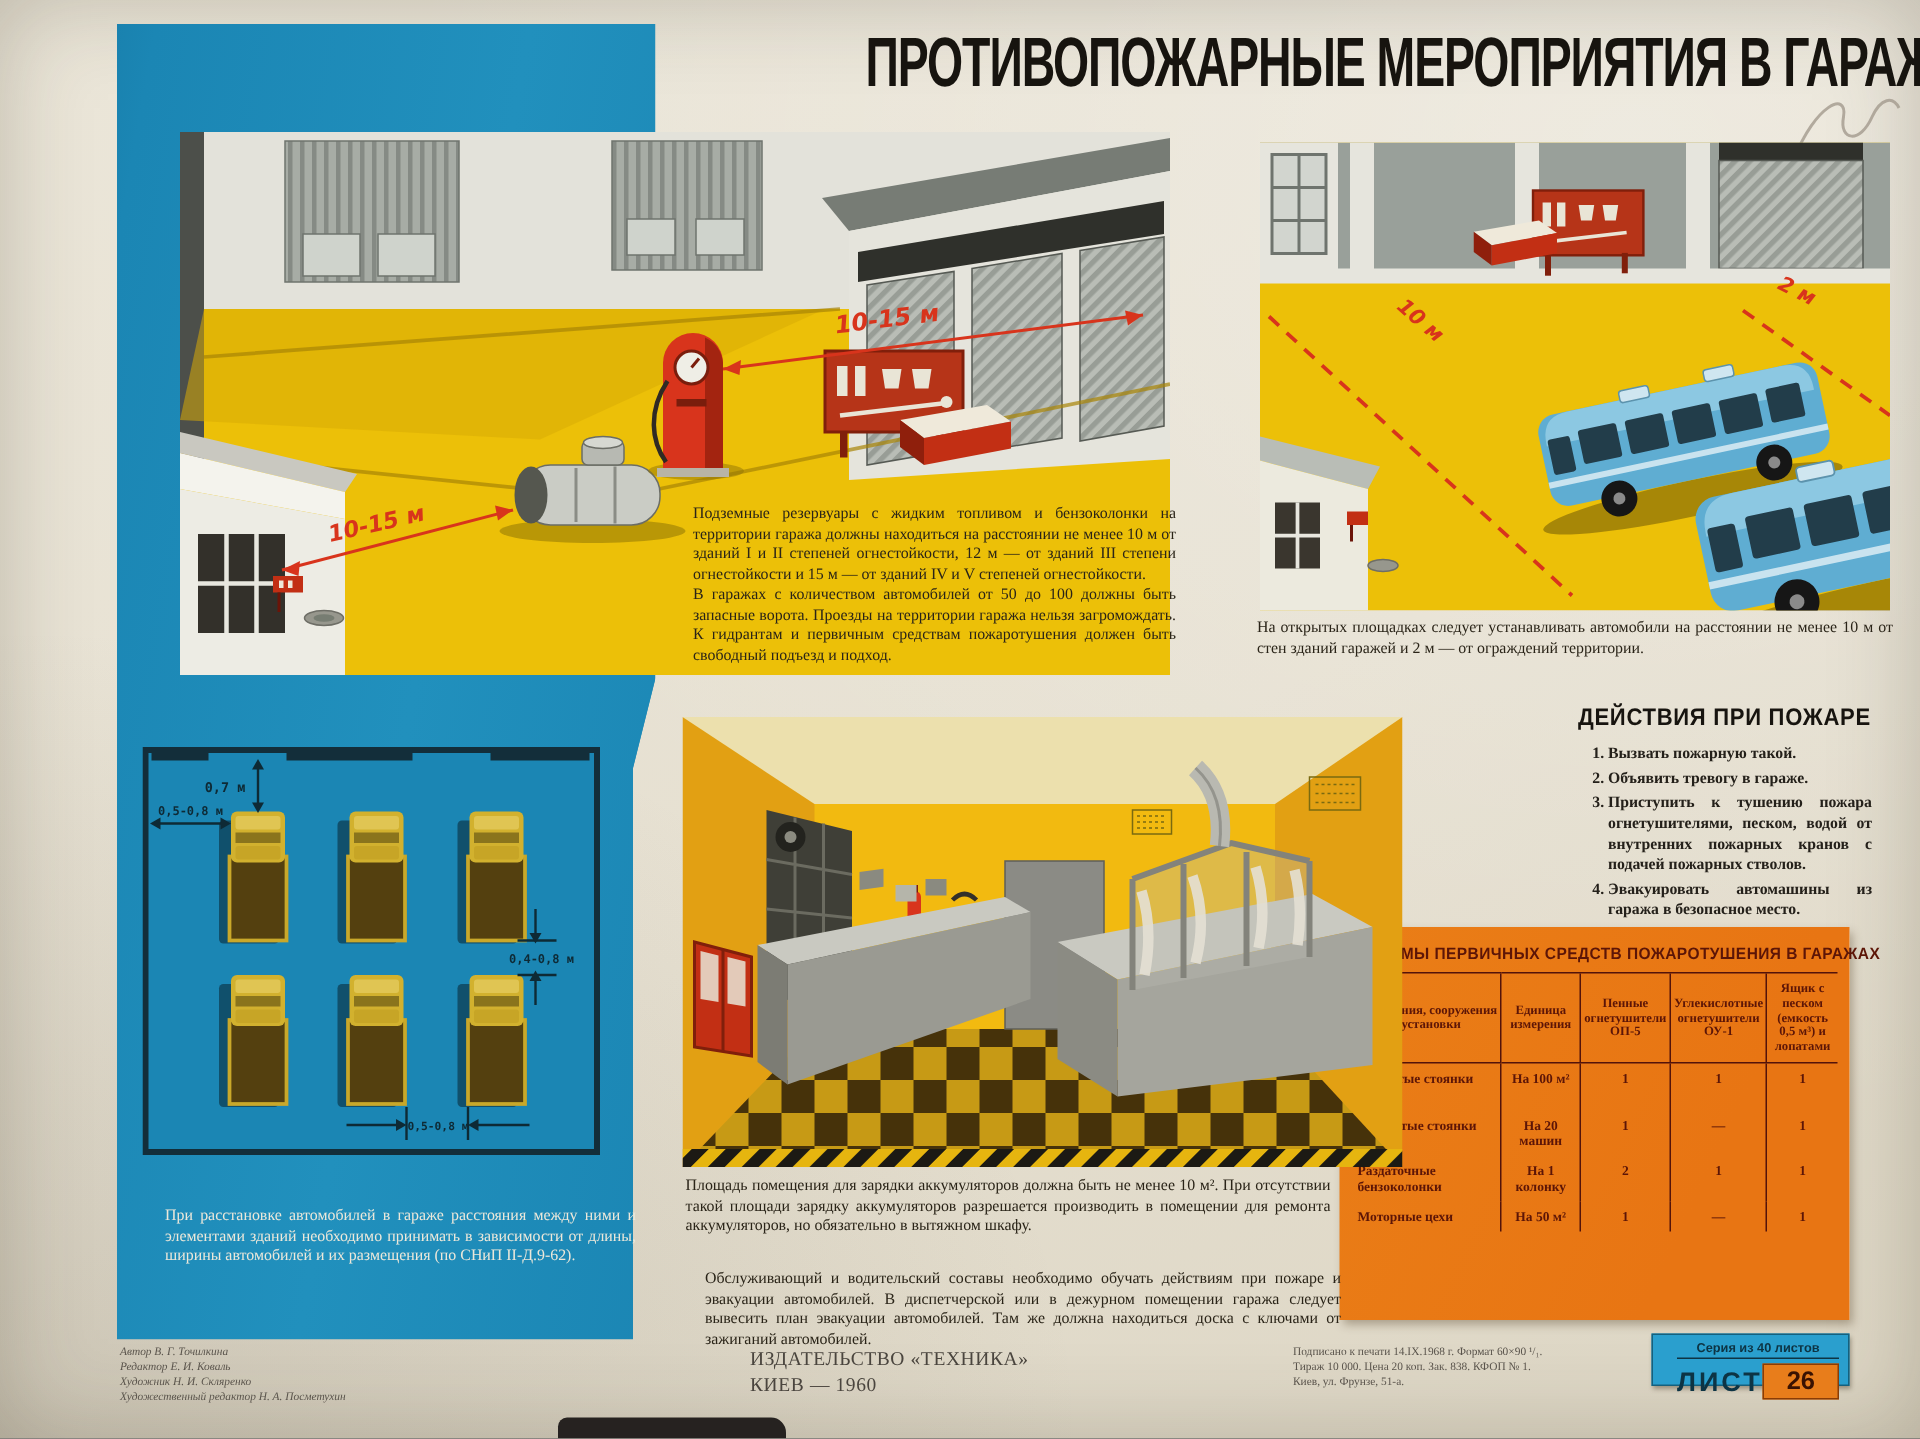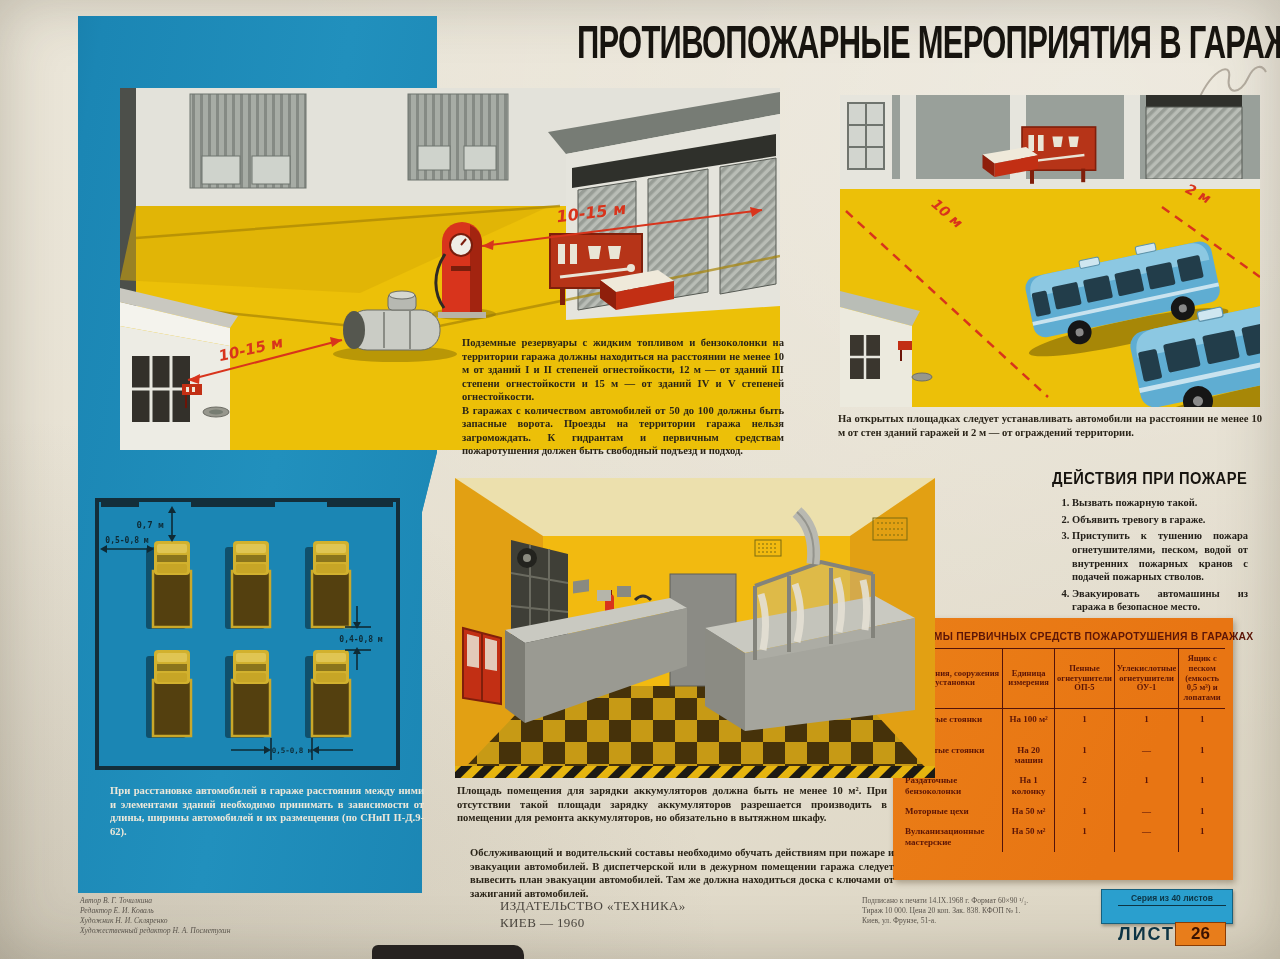--- a/index.html
+++ b/index.html
@@ -20,22 +20,22 @@
     background-image:linear-gradient(100deg,#15759f 0%,#1b86b4 18%,#2190bd 60%,#1b86b4 100%);
   }
   
   #title{
     left:430px;top:16px;width:820px;height:56px;text-align:center;
     font-family:"Liberation Sans",sans-serif;font-weight:700;color:#17140f;
     font-size:43px;line-height:52px;white-space:nowrap;
   }
   #title>span{display:inline-block;transform:scaleX(.72) scaleY(1.08);transform-origin:center;letter-spacing:-1px;}
   
-  .cap{font-weight:bold;color:#2a2418;text-align:justify;line-height:1.28;}
-  .cap.on-blue{color:#ece8da;}
+  .cap{font-weight:normal;color:#2a2418;text-align:justify;line-height:1.28;}
+  .cap.on-blue{color:#ece8da;margin-top:20px;}
   
   #actions h2{
     margin:0 0 8px 0;font-family:"Liberation Sans",sans-serif;font-weight:700;
     font-size:16px;letter-spacing:.5px;color:#17140f;text-align:center;white-space:nowrap;
     transform:scaleX(.92);transform-origin:left center;
   }
   #actions ol{margin:0;padding:0 0 0 20px;font-size:10.5px;font-weight:bold;color:#24201a;line-height:1.3;text-align:justify;}
   #actions li{margin-bottom:3px;}
   
   #norms{
@@ -60,21 +60,21 @@
   .fineprint.upright{font-style:normal;}
   #publisher{font-size:13px;line-height:1.3;color:#4a453e;text-align:left;font-weight:normal;letter-spacing:.4px;}
   
   #badge{
     width:132px;height:35px;background:#2a9fce;border:1px solid #15607e;
     box-shadow:1px 2px 3px rgba(60,50,30,.4);padding:3px 6px 4px 16px;box-sizing:border-box;
     font-family:"Liberation Sans",sans-serif;
   }
   #badge .series{font-size:8.5px;font-weight:700;color:#0d3444;text-align:center;
     border-bottom:1.5px solid #0d3444;padding-bottom:2px;white-space:nowrap;}
-  #badge .row2{display:flex;align-items:center;justify-content:center;margin-top:16px;}
+  #badge .row2{display:flex;align-items:center;justify-content:center;margin-top:3px;}
   #badge .sheet{font-size:18px;font-weight:700;color:#0d3444;letter-spacing:2px;}
   #badge .num{background:#e87d1b;border:1px solid #8a3c05;color:#3a1202;font-size:17px;font-weight:700;
     width:52px;text-align:center;line-height:22px;}
   
   #bottom-gap{left:372px;top:945px;width:152px;height:14px;background:#262220;border-radius:6px 10px 0 0;}
   svg text{user-select:none;}
   .redlab{font-family:"DejaVu Sans",sans-serif;font-weight:bold;font-style:italic;fill:#d8341c;}
   .dimlab{font-family:"DejaVu Sans Mono",monospace;font-weight:bold;fill:#0e2a35;}
 </style>
 </head>
@@ -346,27 +346,20 @@
           <td>1</td>
           <td>1</td>
         </tr>
         <tr>
           <td>Моторные цехи</td>
           <td>На 50 м²</td>
           <td>1</td>
           <td>—</td>
           <td>1</td>
         </tr>
-        <tr>
-          <td>Вулканизационные мастерские</td>
-          <td>На 50 м²</td>
-          <td>1</td>
-          <td>—</td>
-          <td>1</td>
-        </tr>
       </tbody>
     </table>
   </div>
 
   <svg class="abs" style="left:95px;top:498px" width="305" height="272" viewBox="0 0 305 272">
     <defs>
       <g id="truckT">
         <rect x="-7" y="6" width="40" height="82" rx="3" fill="rgba(5,25,35,.5)"></rect>
         <rect x="0" y="30" width="38" height="56" fill="#54400f" stroke="#c9a82a" stroke-width="2.5"></rect>
         <rect x="1" y="0" width="36" height="34" rx="4" fill="#d2b12e"></rect>

